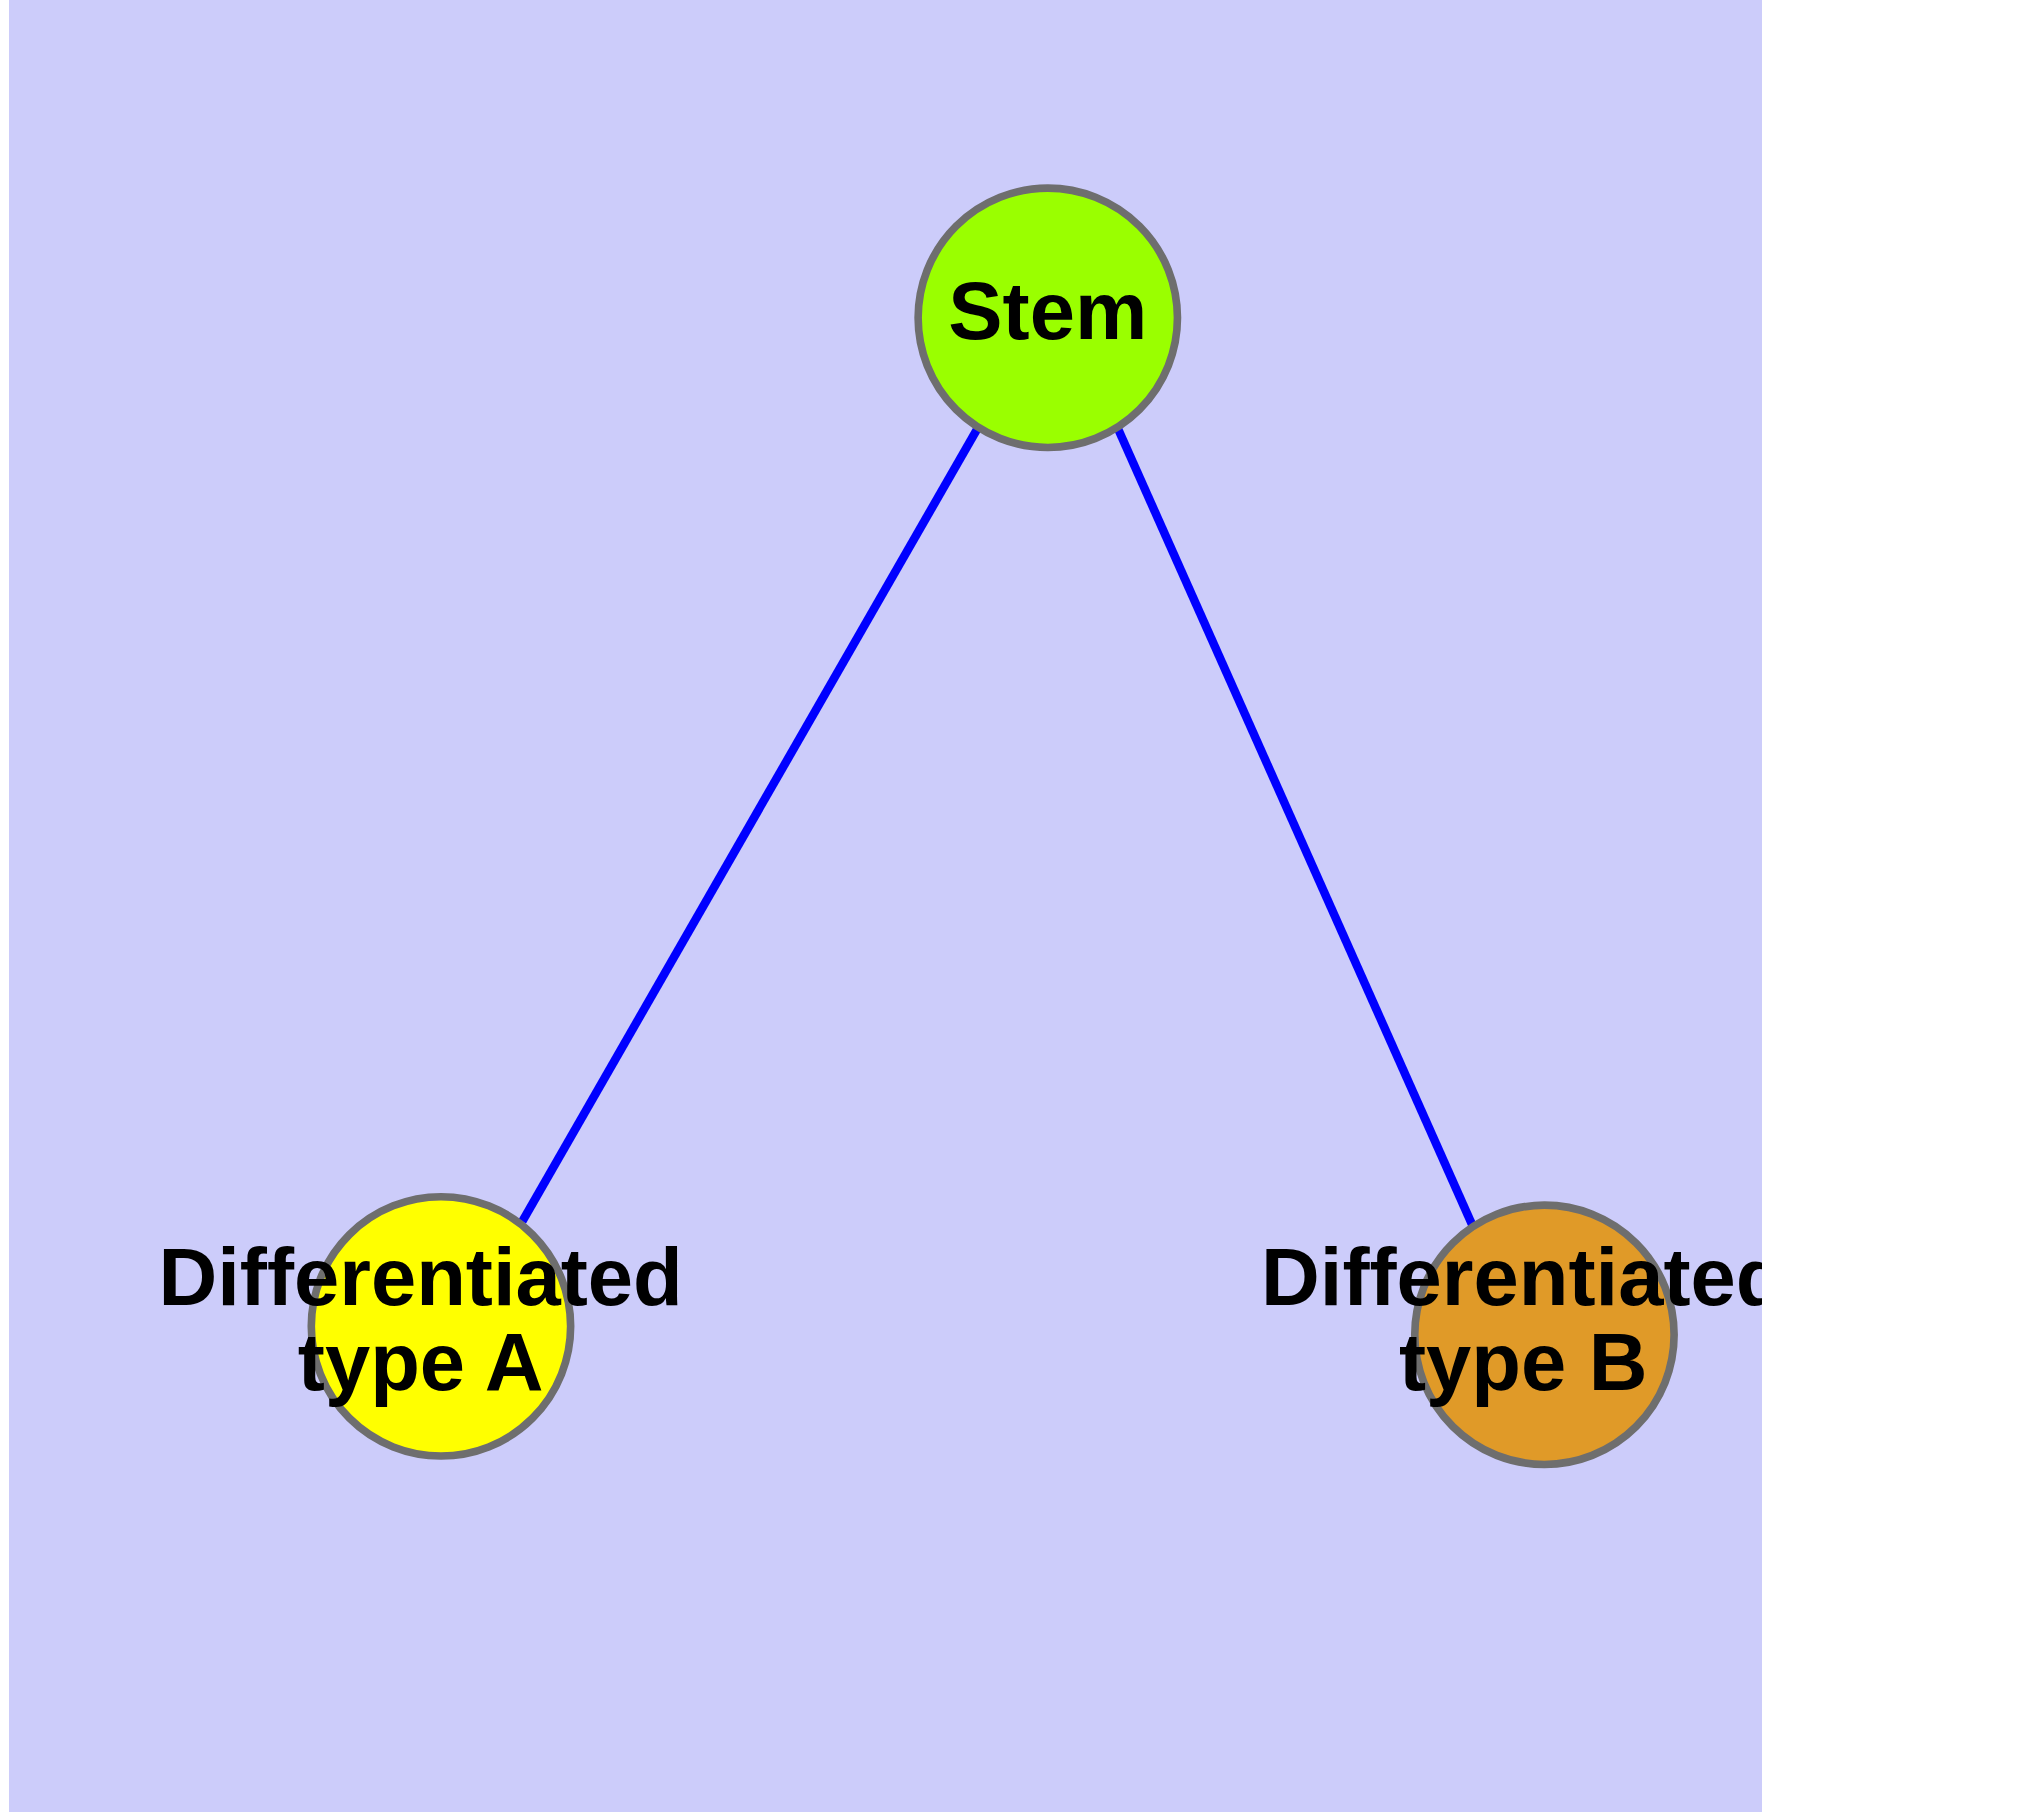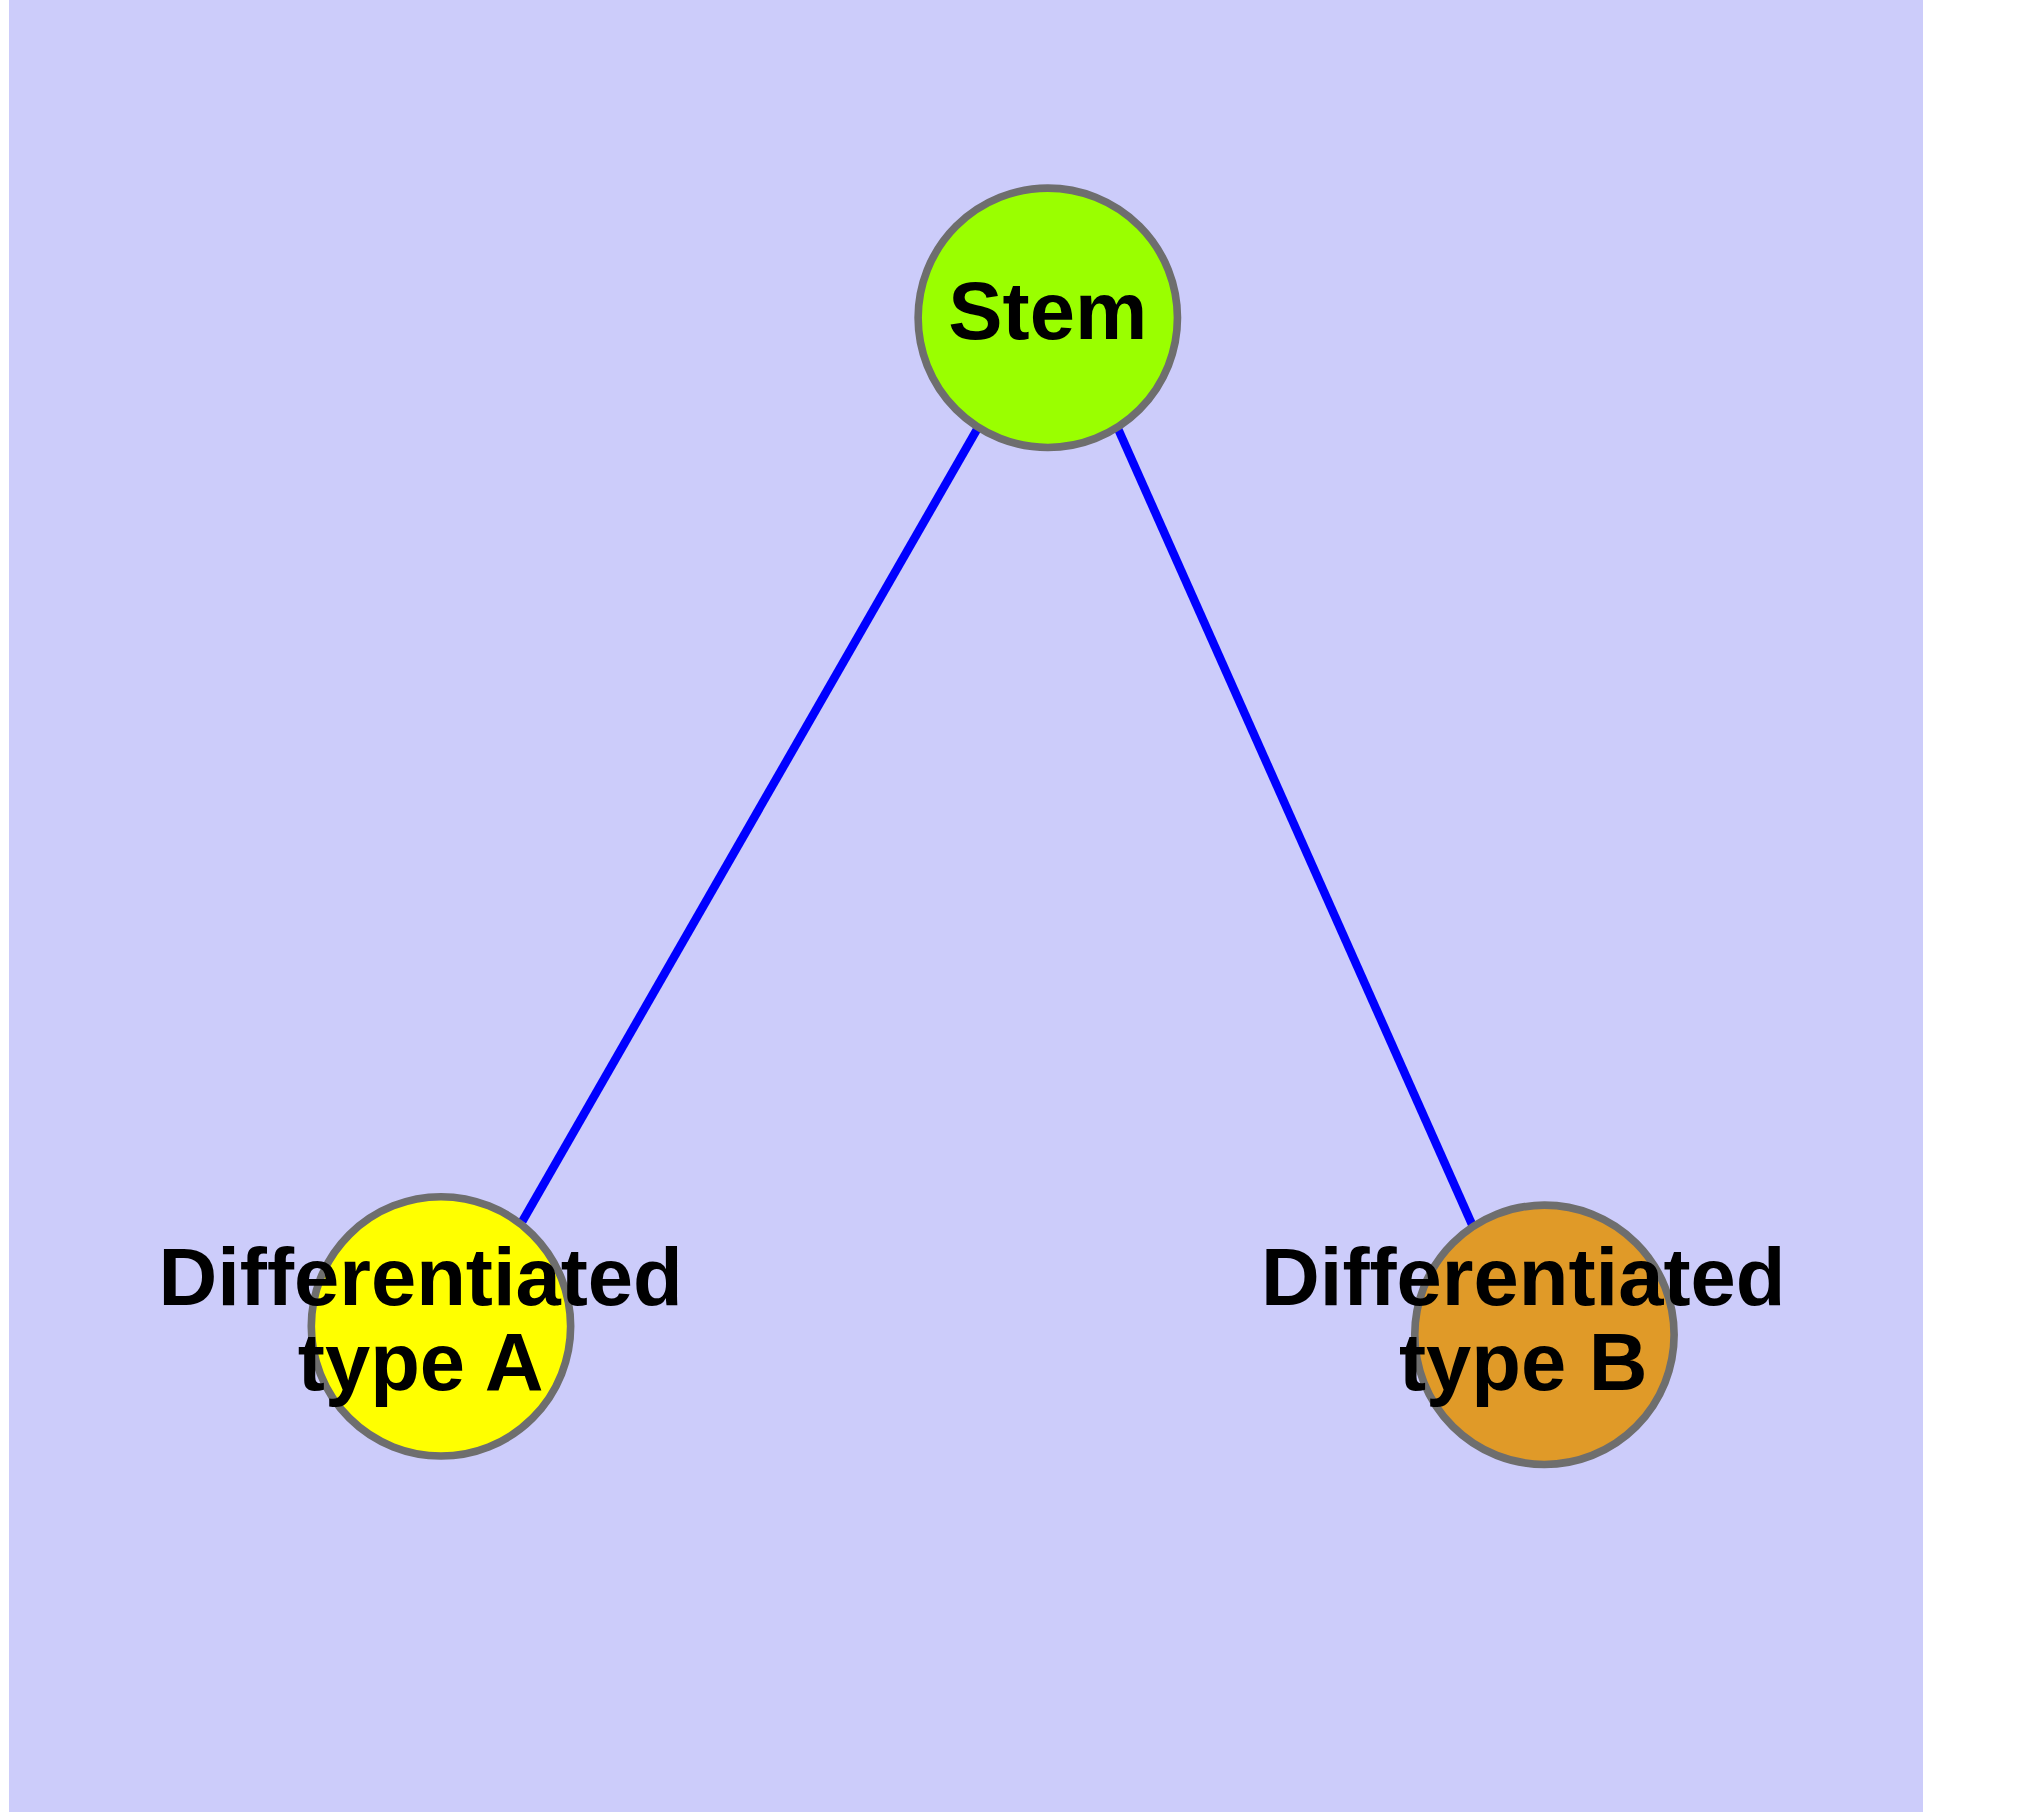--- a/index.html
+++ b/index.html
@@ -52,21 +52,21 @@
   .node-label.big {
     font-size: 96px;
   }
   .node-label.leaf {
     font-size: 96px;
   }
 </style>
 </head>
 <body>
 
-<div id="stage" style="width: 1923px; height: 1812px; background: rgb(255, 255, 255);">
+<div id="stage" style="width: 1762px; height: 1812px; background: rgb(255, 255, 255);">
   <div id="canvas-bg" style="background: rgb(204, 204, 250);"></div>
 
   <svg id="graph" viewBox="0 0 2384 2138">
 
     <g>
       <line class="edge-line" x1="1154" y1="504" x2="616" y2="1441" stroke="#0000ff" stroke-width="10"></line>
       <line class="edge-line" x1="1318" y1="504" x2="1738" y2="1448" stroke="#0000ff" stroke-width="10"></line>
     </g>
 
     <g>

